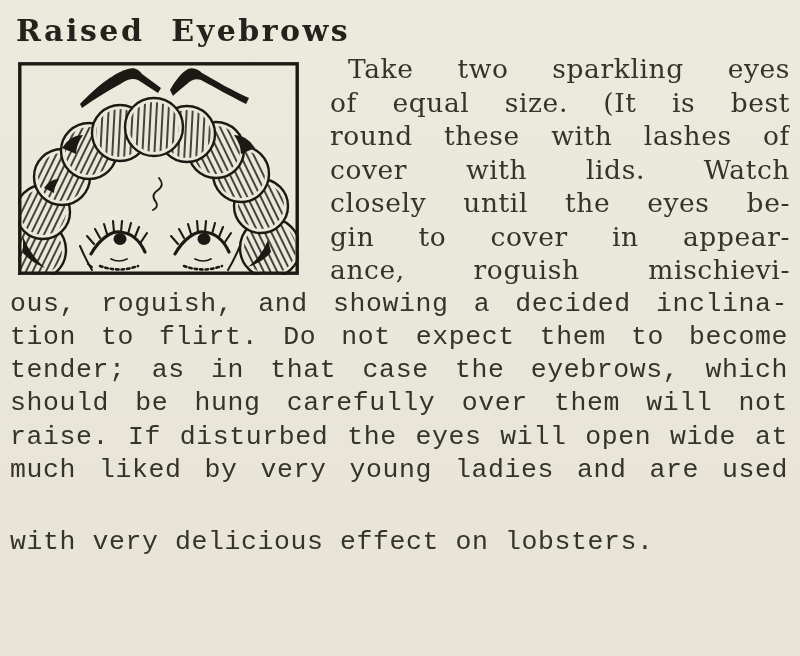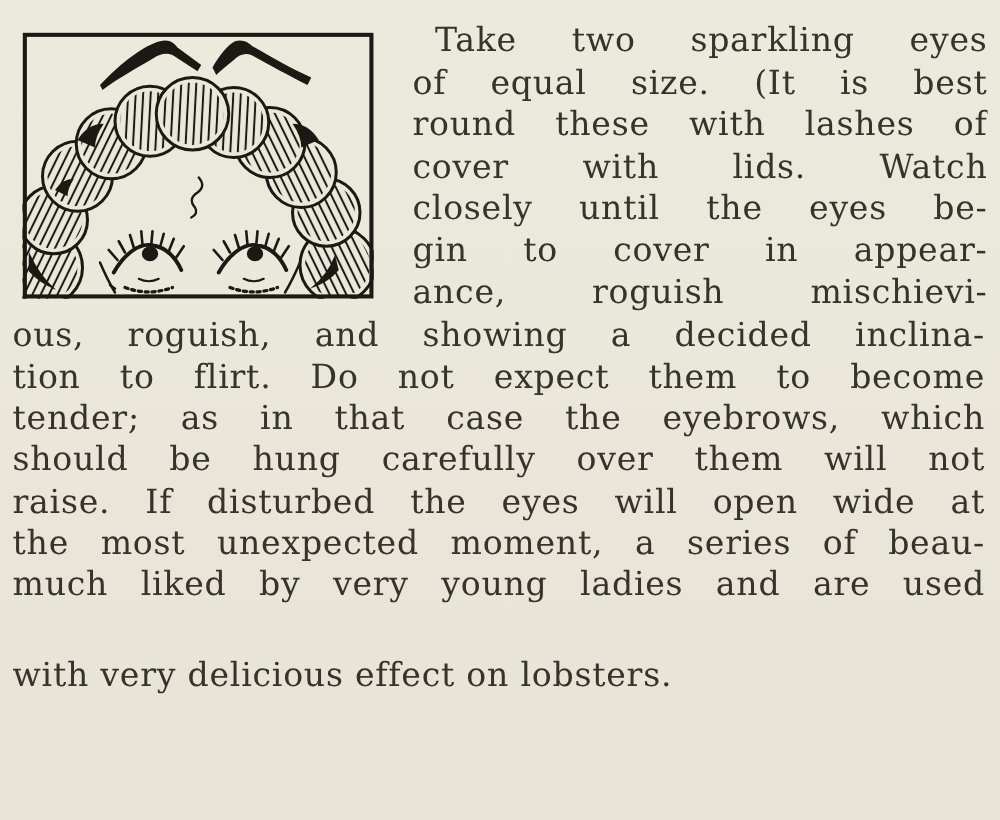--- a/index.html
+++ b/index.html
@@ -33,31 +33,32 @@
     font-size:26.5px;
     letter-spacing:0.6px;
     color:var(--ink);
     text-align:justify;
     text-align-last:justify;
     white-space:nowrap;
     overflow:hidden;
   }
   .col-text .tline{line-height:33.5px;height:33.5px;}
   .col-text .tline:first-child{text-indent:18px;}
-  .full-text{padding:0 12px 0 10px;margin-top:1px;}
+  .full-text{padding:0 12px 0 10px;margin-top:1px;font-family:Liberation Mono, monospace;}
   .full-text .tline{line-height:33.3px;height:33.3px;}
   .full-text .tline:last-child{text-align-last:left;margin-top:39px;}
   svg .puff{fill:var(--paper);stroke:var(--draw);stroke-width:2.4;}
   svg .ln{stroke:var(--draw);fill:none;stroke-linecap:round;}
 </style>
 </head>
 <body>
 
 <div class="page">
 
+  <h1 class="title">Raised Eyebrows</h1>
 
   <div class="top-section">
 
     <div class="figure-box">
       <svg class="figure-frame" viewBox="0 0 281 213">
         <defs>
           <pattern id="hL" width="6" height="6" patternUnits="userSpaceOnUse" patternTransform="rotate(26)">
             <line x1="3" y1="-1" x2="3" y2="7" stroke="#1b1913" stroke-width="1.6"></line>
           </pattern>
           <pattern id="hC" width="6" height="6" patternUnits="userSpaceOnUse" patternTransform="rotate(3)">
@@ -162,18 +163,17 @@
         <div class="tline">ance, roguish mischievi-</div>
       </div>
   </div>
 
   <div class="full-text">
       <div class="tline">ous, roguish, and showing a decided inclina-</div>
       <div class="tline">tion to flirt. Do not expect them to become</div>
       <div class="tline">tender; as in that case the eyebrows, which</div>
       <div class="tline">should be hung carefully over them will not</div>
       <div class="tline">raise. If disturbed the eyes will open wide at</div>
-      <div class="tline">the most unexpected moment, a series of beau-</div>
       <div class="tline">much liked by very young ladies and are used</div>
       <div class="tline">with very delicious effect on lobsters.</div>
     </div>
 
 </div>
 
 </body></html>

